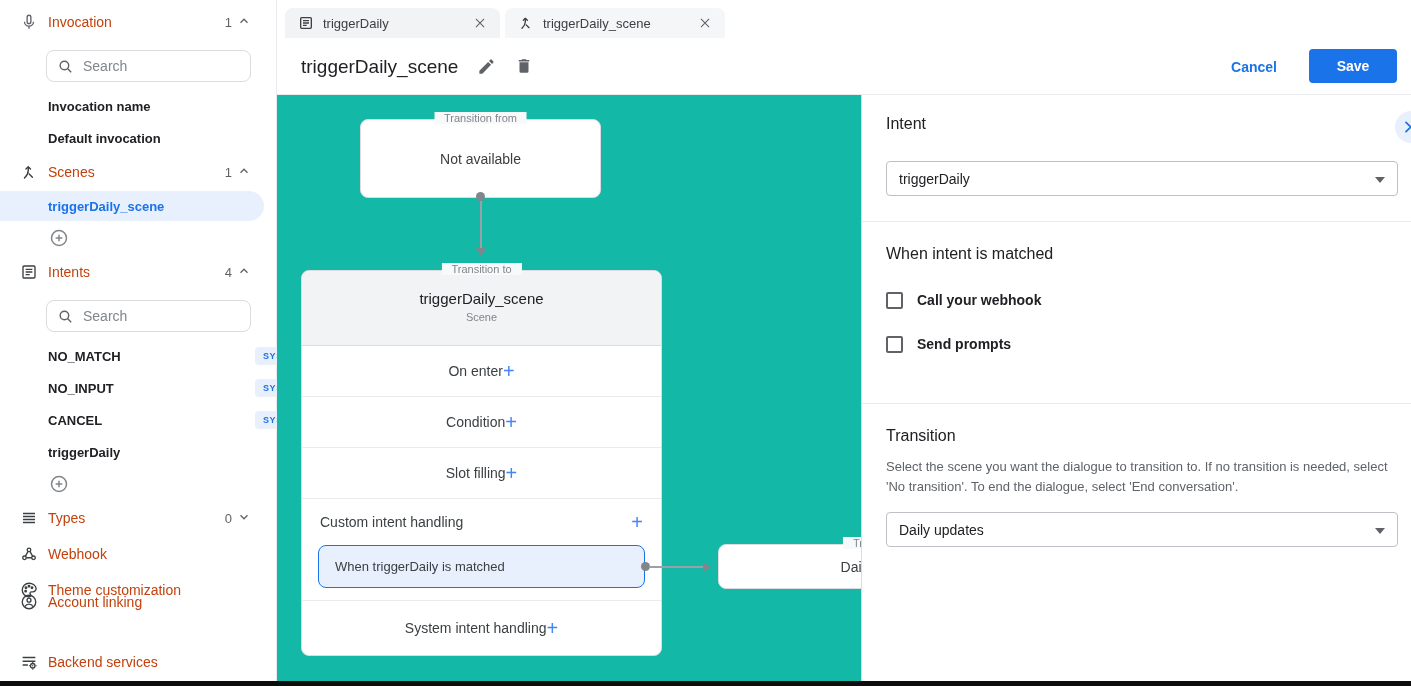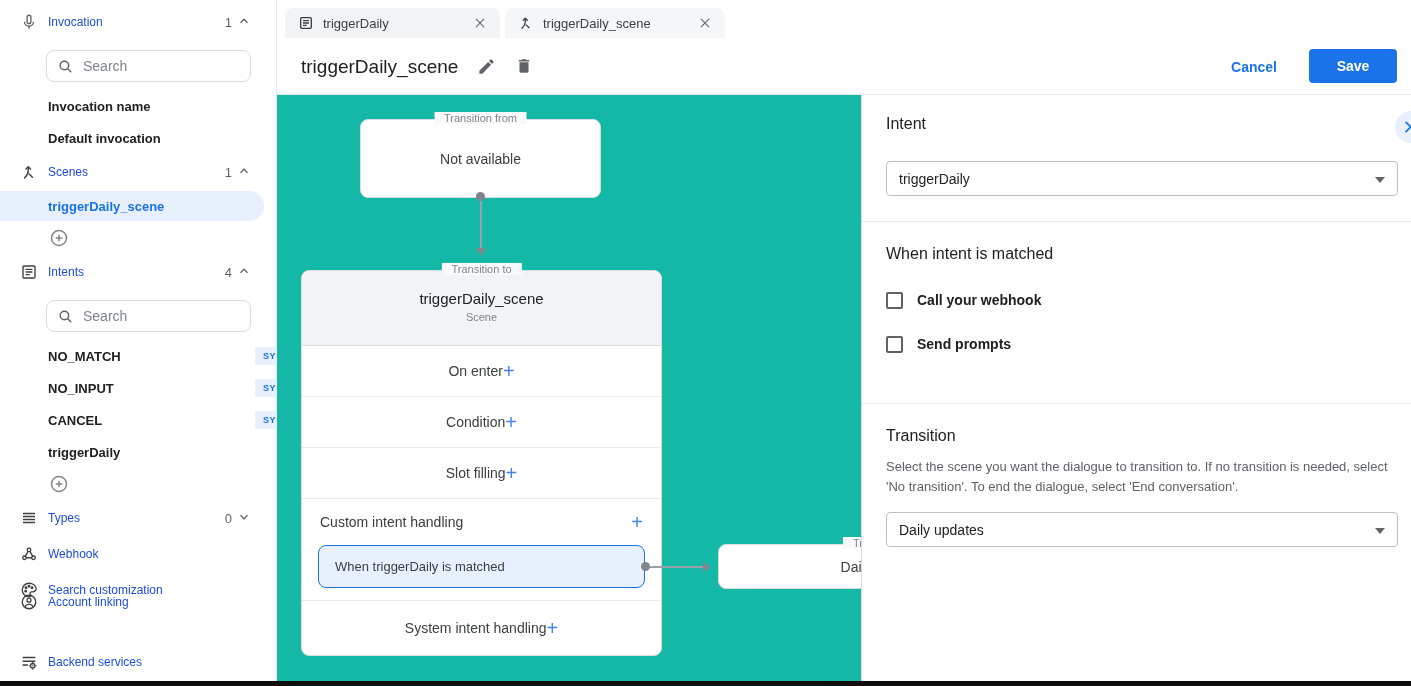--- a/index.html
+++ b/index.html
@@ -4,21 +4,21 @@
 <style>
   * { margin:0; padding:0; box-sizing:border-box; }
   html,body { width:1411px; height:686px; }
   body { font-family:"Liberation Sans","DejaVu Sans",sans-serif; background:#fff; color:#202124; overflow:hidden; }
   #stage { position:relative; width:1411px; height:686px; background:#fff; }
 
   
   #sidebar { position:absolute; left:0; top:0; width:277px; height:681px; background:#fff; border-right:1px solid #e8eaed; }
   .nav-row { position:absolute; left:0; width:277px; height:28px; display:flex; align-items:center; cursor:pointer; }
   .nav-row .nicon { position:absolute; left:18px; width:22px; height:22px; display:flex; align-items:center; justify-content:center; }
-  .nav-row .nlabel { position:absolute; left:48px; font-size:12px; color:#1d4ed8; }
+  .nav-row .nlabel { position:absolute; left:48px; font-size:14px; color:#c2410c; }
   .nav-row .ncount { position:absolute; left:200px; width:32px; text-align:right; font-size:13px; color:#5f6368; }
   .nav-row .nchev { position:absolute; left:237px; width:16px; height:16px; }
   .search-box { position:absolute; left:46px; width:205px; height:32px; border:1px solid #dadce0; border-radius:8px; background:#fff; }
   .search-box input { position:absolute; left:36px; top:0; width:160px; height:30px; border:none; outline:none; font-size:14px; color:#202124; font-family:inherit; background:transparent; }
   .search-box input::placeholder { color:#80868b; }
   .search-box .sicon { position:absolute; left:10px; top:7px; }
   .child-item { position:absolute; left:48px; height:20px; display:flex; align-items:center; font-size:13px; font-weight:600; color:#202124; cursor:pointer; }
   .badge { position:absolute; left:207px; top:0; background:#e8f0fe; color:#1a73e8; font-size:9px; font-weight:700; letter-spacing:0.6px; padding:4px 8px; border-radius:4px; }
   .pill { position:absolute; left:0; width:264px; height:30px; background:#e8f0fe; border-radius:0 16px 16px 0; display:flex; align-items:center; cursor:pointer; }
   .pill span { margin-left:48px; font-size:13px; font-weight:600; color:#1a73e8; }
@@ -230,21 +230,21 @@
     <div class="nav-row" style="top:576px;">
       <span class="nicon">
         <svg width="18" height="18" viewBox="0 0 24 24" fill="none" stroke="#3c4043" stroke-width="1.8">
           <path d="M12 3a9 9 0 1 0 0 18c1.4 0 2.3-.9 2.3-2 0-.5-.2-.9-.5-1.3-.3-.4-.5-.8-.5-1.3 0-1.1.9-2 2-2h1.9A4.3 4.3 0 0 0 21.5 10C21.2 6 17 3 12 3z"></path>
           <circle cx="8" cy="9" r="1" fill="#3c4043"></circle>
             <circle cx="12" cy="7" r="1" fill="#3c4043"></circle>
             <circle cx="16" cy="9" r="1" fill="#3c4043"></circle>
             <circle cx="7.5" cy="13.5" r="1" fill="#3c4043"></circle>
         </svg>
       </span>
-      <span class="nlabel">Search customization</span>
+      <span class="nlabel">Theme customization</span>
     </div>
 
     <div class="nav-row" style="top:588px;">
       <span class="nicon">
         <svg width="18" height="18" viewBox="0 0 24 24" fill="none" stroke="#3c4043" stroke-width="1.8">
           <circle cx="12" cy="12" r="9"></circle>
             <circle cx="12" cy="9.5" r="2.6"></circle>
             <path d="M6.5 18.2c1.4-2.4 3.4-3.4 5.5-3.4s4.1 1 5.5 3.4"></path>
         </svg>
       </span>

